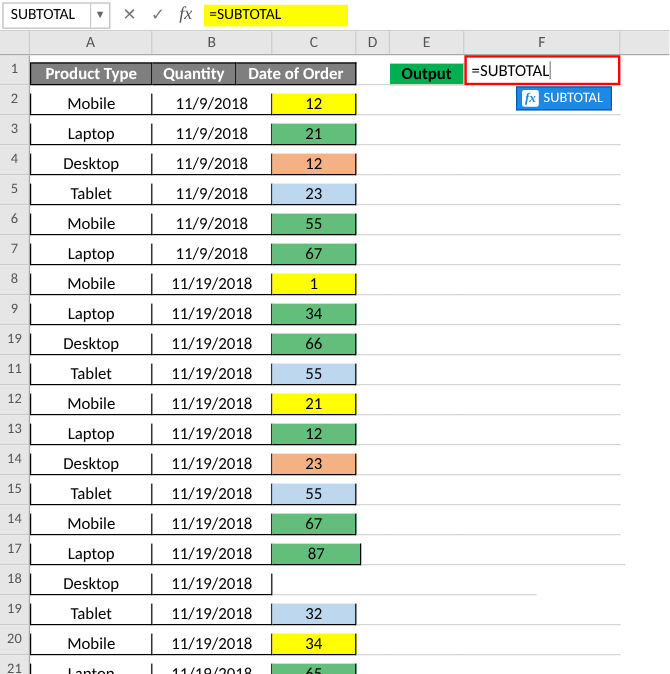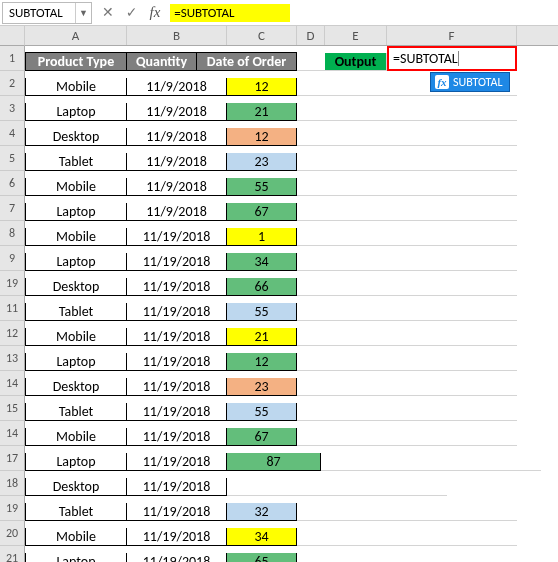--- a/index.html
+++ b/index.html
@@ -259,21 +259,21 @@
           <div class="cell " style="width: 28px;"></div>
           <div class="cell " style="width: 62px;"></div>
           <div class="cell " style="width: 130px;"></div>
         </div>
       </div>
       <div class="row">
         <div class="rh">17</div>
         <div class="cells">
           <div class="cell body-cell bodyA" style="width: 102px;">Laptop</div>
           <div class="cell body-cell" style="width: 100px;">11/19/2018</div>
-          <div class="cell body-cell bg-green" style="width: 94px;">87</div>
+          <div class="cell body-cell bg-green" style="width: 74px;">87</div>
           <div class="cell " style="width: 28px;"></div>
           <div class="cell " style="width: 62px;"></div>
           <div class="cell " style="width: 130px;"></div>
         </div>
       </div>
       <div class="row">
         <div class="rh">18</div>
         <div class="cells">
           <div class="cell body-cell bodyA" style="width: 102px;">Desktop</div>
           <div class="cell body-cell" style="width: 100px;">11/19/2018</div>

